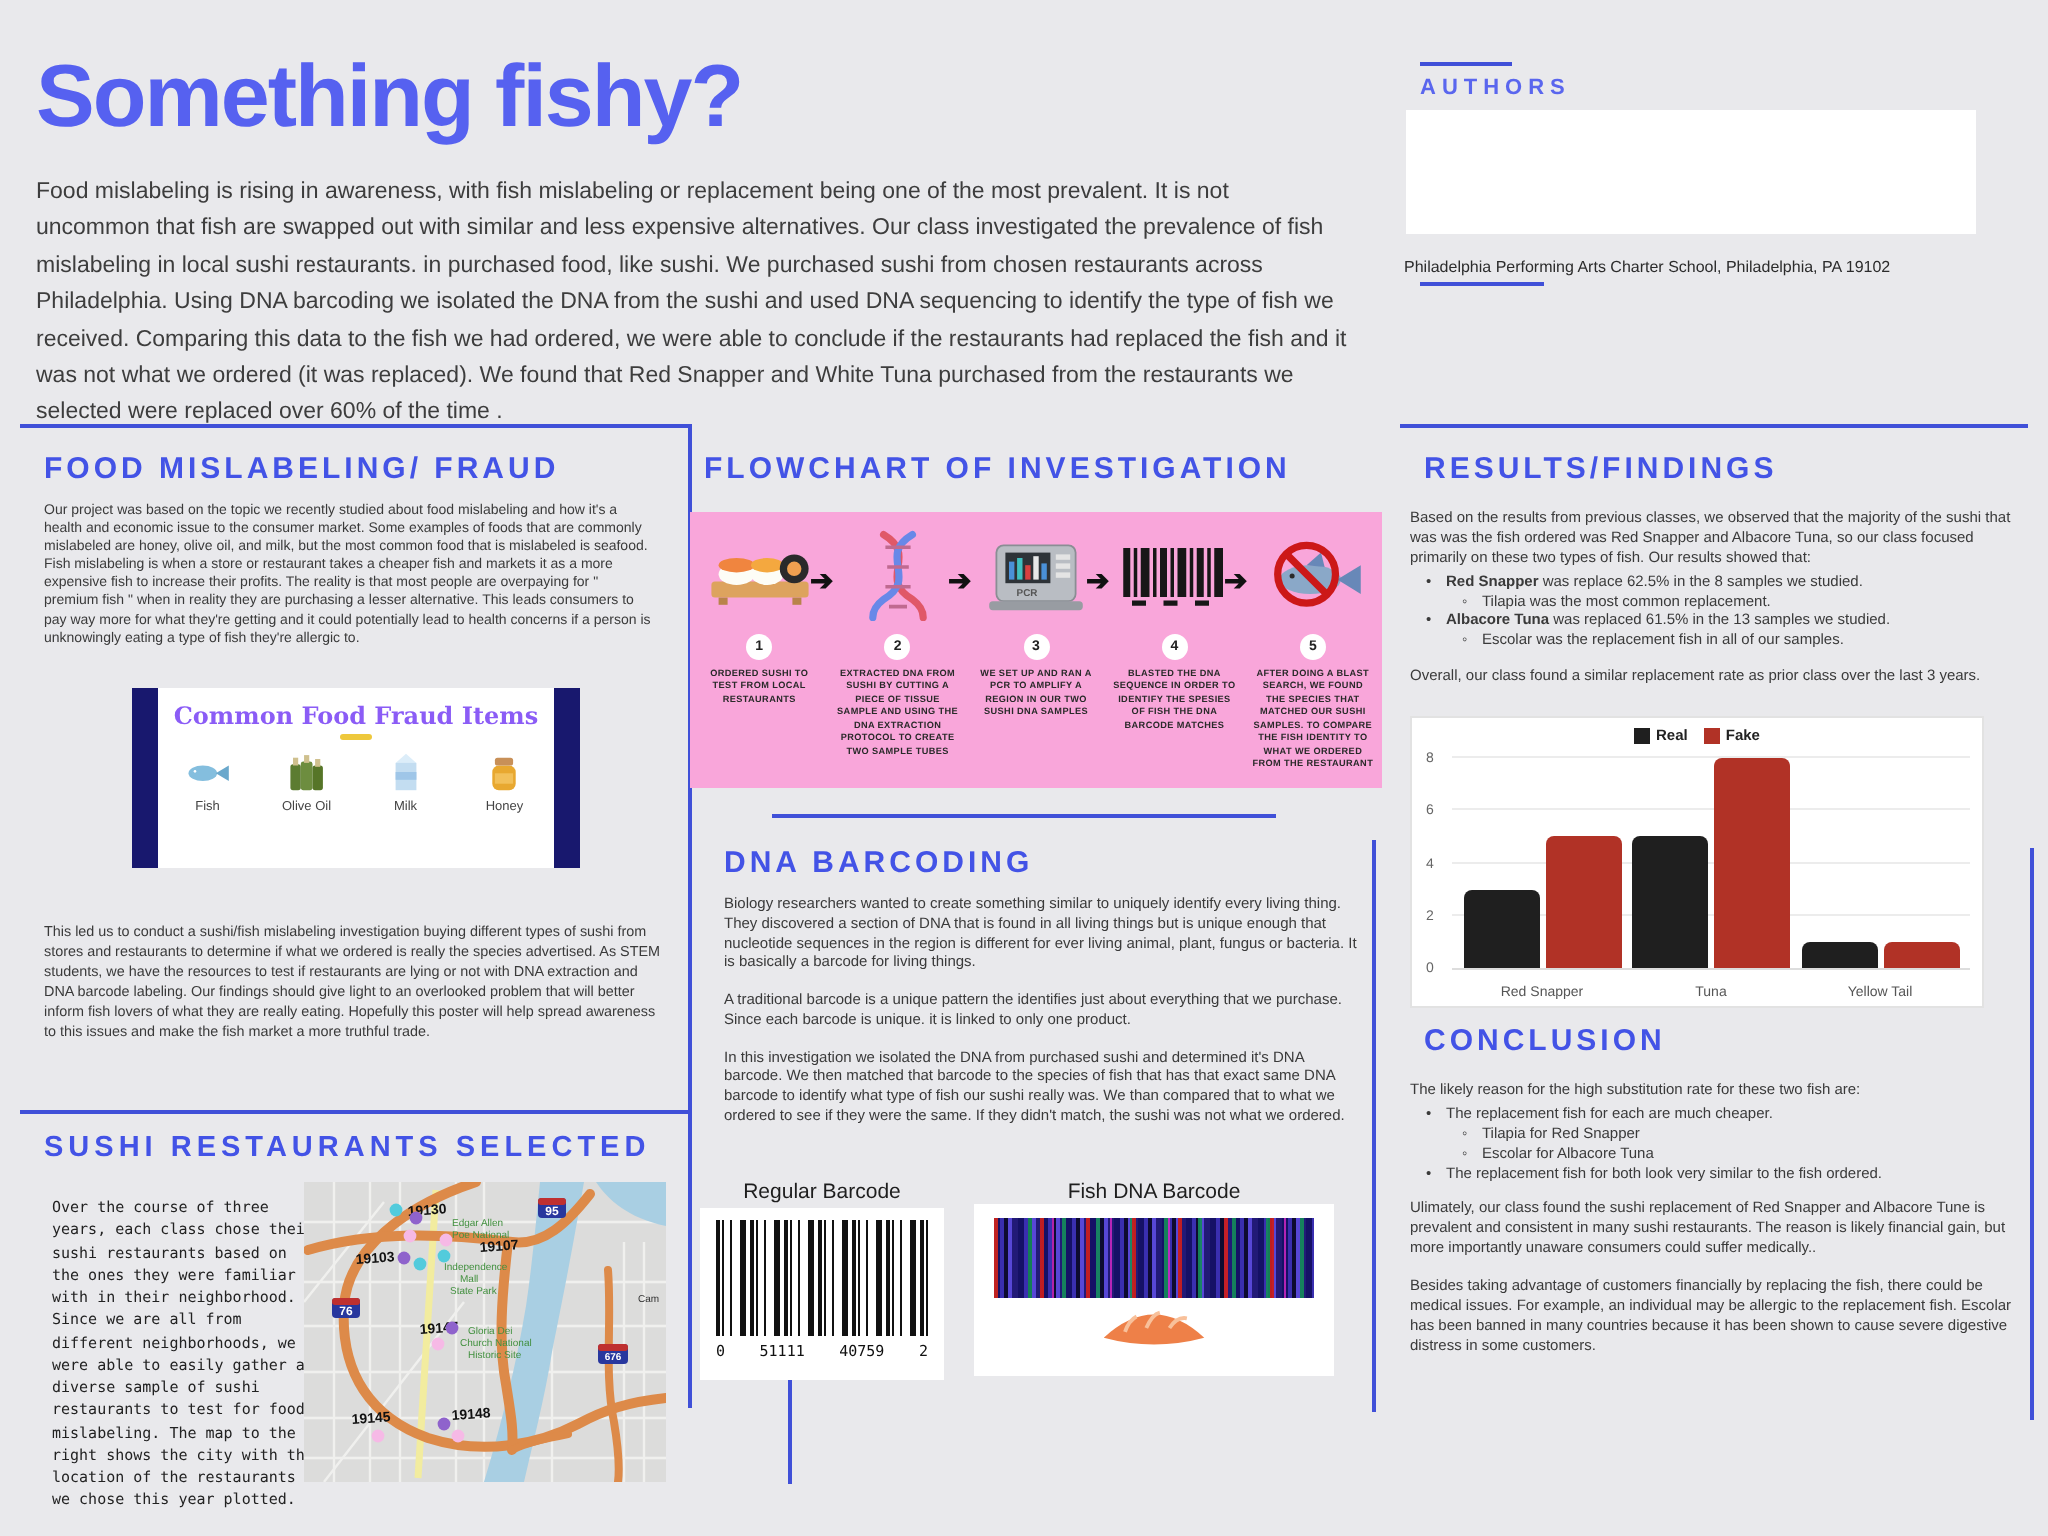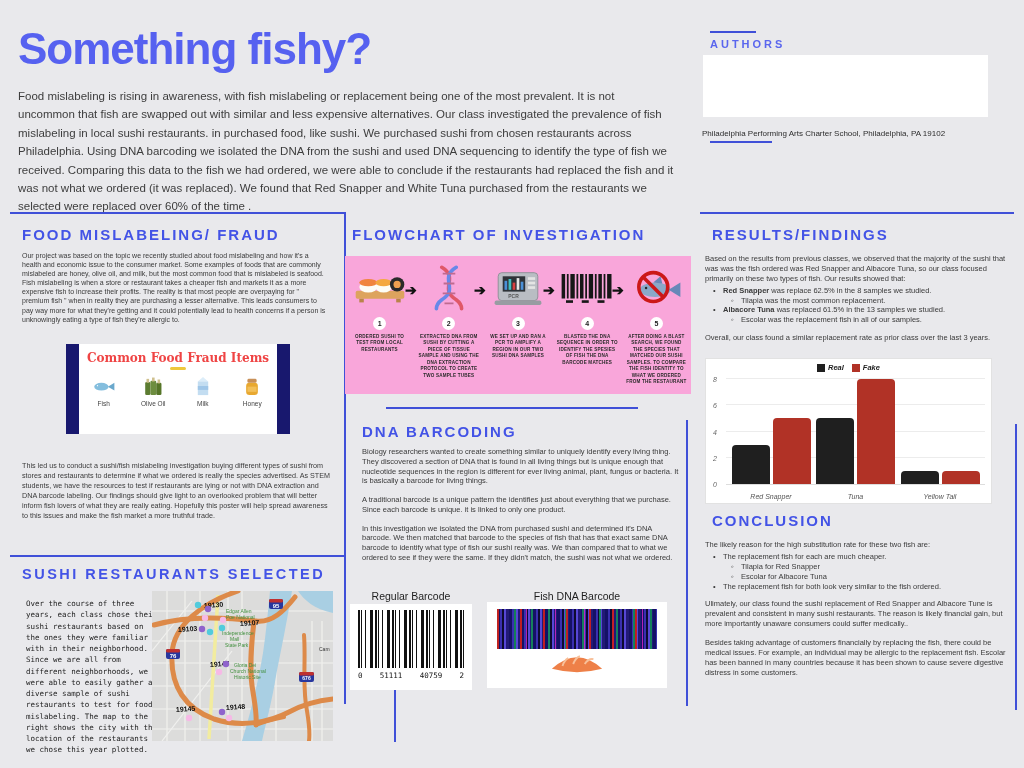--- a/index.html
+++ b/index.html
@@ -19,39 +19,39 @@
   .fc-step{flex:1;display:flex;flex-direction:column;align-items:center;min-width:0;}
   .fc-icon{height:48px;display:flex;align-items:center;justify-content:center;}
   .fc-num{width:13px;height:13px;border-radius:50%;background:#fff;font-size:7px;font-weight:bold;color:#222;
           display:flex;align-items:center;justify-content:center;margin:5px 0 4px 0;}
   .fc-caption{font-size:4.6px;line-height:1.4;font-weight:bold;color:#2a2a2a;text-align:center;letter-spacing:.2px;}
   .fc-arrow{position:absolute;font-size:14px;font-weight:bold;color:#111;top:26px;}
   
   #fraud{position:absolute;left:66px;top:344px;width:224px;height:90px;background:#fff;display:flex;}
   .navybar{width:13px;background:#18186e;flex:none;}
   #fraud-center{flex:1;display:flex;flex-direction:column;align-items:center;}
-  #fraud-title{font-family:"DejaVu Serif",serif;font-weight:bold;color:#ef4444;font-size:12px;margin-top:7px;}
+  #fraud-title{font-family:"DejaVu Serif",serif;font-weight:bold;color:#8b5cf6;font-size:12px;margin-top:7px;}
   #fraud-dash{width:16px;height:3px;background:#eec83c;border-radius:2px;margin:2px 0 3px 0;}
   #fraud-items{display:flex;width:100%;justify-content:space-around;}
   .fraud-item{display:flex;flex-direction:column;align-items:center;}
   .fraud-item span{font-size:6.5px;color:#444;margin-top:1px;}
   
   .bc-label{position:absolute;font-size:10.5px;color:#1e1e1e;text-align:center;}
   #bc-reg{position:absolute;left:350px;top:604px;width:122px;height:86px;background:#fff;box-sizing:border-box;padding:6px 8px 3px 8px;}
   #bc-reg-stripes{height:58px;background:repeating-linear-gradient(90deg,#111 0 2px,#fff 2px 3px,#111 3px 4px,#fff 4px 7px,#111 7px 8px,#fff 8px 12px,#111 12px 15px,#fff 15px 17px);}
   #bc-reg-digits{display:flex;justify-content:space-between;font-family:"DejaVu Sans Mono",monospace;font-size:7.5px;color:#111;margin-top:3px;}
   #bc-fish{position:absolute;left:487px;top:602px;width:180px;height:86px;background:#fff;box-sizing:border-box;padding:7px 10px 0 10px;}
   #bc-fish-stripes{height:40px;background:
      repeating-linear-gradient(90deg,rgba(200,30,30,.95) 0 2px,transparent 2px 23px),
      repeating-linear-gradient(90deg,rgba(20,140,90,.9) 0 2px,transparent 2px 17px),
      repeating-linear-gradient(90deg,rgba(220,40,200,.8) 0 1px,transparent 1px 29px),
      repeating-linear-gradient(90deg,#151166 0 3px,#3a2fb0 3px 5px,#0d0b30 5px 7px,#5747d6 7px 9px,#221a77 9px 12px);}
   #bc-fish-salmon{display:flex;justify-content:center;margin-top:6px;}
   
-  #chart-panel{position:absolute;left:705px;top:358px;width:287px;height:146px;background:#fff;border:1px solid #e2e2e2;box-sizing:border-box;font-style:italic;}
+  #chart-panel{position:absolute;left:705px;top:358px;width:287px;height:146px;background:#fff;border:1px solid #e2e2e2;box-sizing:border-box;}
   #chart-legend{position:absolute;top:4px;left:0;right:0;display:flex;justify-content:center;align-items:center;font-size:7.5px;color:#222;font-weight:bold;gap:3px;}
   .sw{display:inline-block;width:8px;height:8px;}
   #plot{position:absolute;left:20px;right:6px;top:20px;bottom:18px;border-bottom:1px solid #ddd;}
   .grid-line{position:absolute;left:0;right:0;height:1px;background:#ececec;}
   .ytick{position:absolute;left:-13px;font-size:7px;color:#666;}
   #groups{position:absolute;left:0;right:0;top:0;bottom:0;display:flex;justify-content:space-between;padding:0 4px;}
   .bar-group{width:82px;height:100%;display:flex;align-items:flex-end;justify-content:center;gap:3px;}
   .bar{width:38px;border-radius:4px 4px 0 0;}
   #xlabels{position:absolute;left:20px;right:6px;bottom:3px;display:flex;justify-content:space-between;padding:0 4px;}
   #xlabels span{width:82px;text-align:center;font-size:7px;color:#555;}

